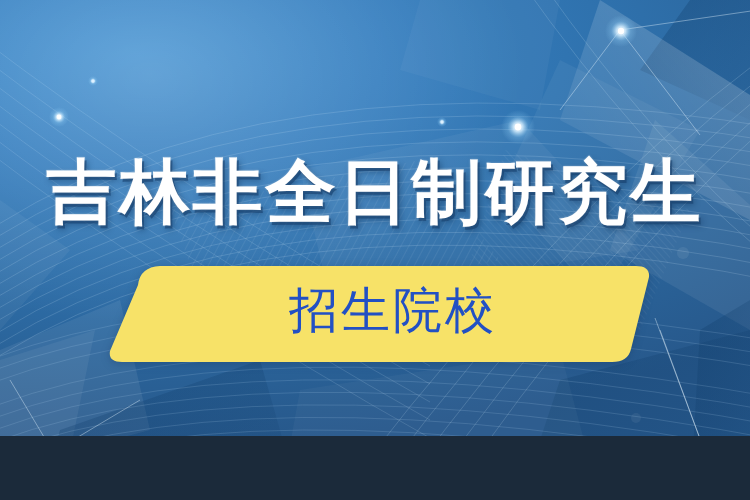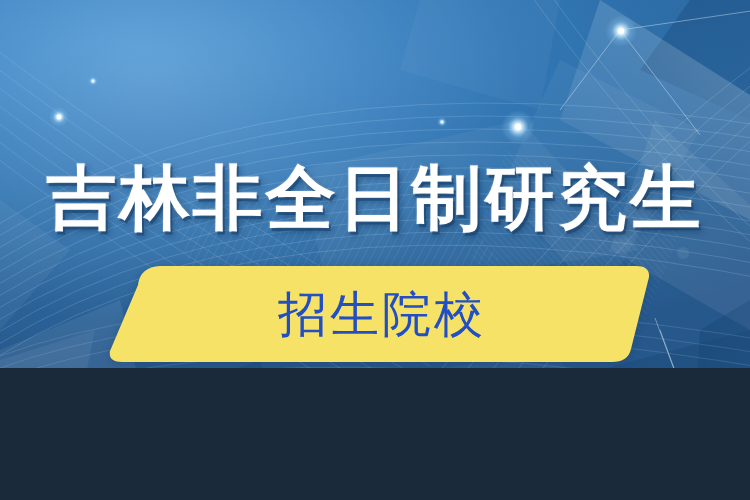--- a/index.html
+++ b/index.html
@@ -4,23 +4,23 @@
 <title>Banner</title>
 <style>
   html, body {
     margin: 0;
     padding: 0;
     background: #1b2a3a;
   }
   #banner {
     position: relative;
     width: 750px;
-    height: 368px;
+    height: 436px;
     overflow: hidden;
-    font-family: Liberation Sans, sans-serif;
+    font-family: Liberation Mono, monospace;
     user-select: none;
   }
 
   
   .bg-base {
     position: absolute;
     inset: 0;
     background:
       radial-gradient(120% 90% at 18% 12%, #3f8fd0 0%, #357ebf 28%, #2f72ae 52%, #2a6399 78%, #27588b 100%);
   }
@@ -68,21 +68,21 @@
   .ribbon-shape {
     position: absolute;
     inset: 0;
     width: 100%;
     height: 100%;
     display: block;
     filter: drop-shadow(0 2px 4px rgba(15, 48, 88, 0.30));
   }
   .ribbon-label {
     position: absolute;
-    left: 0;
+    left: 11px;
     top: 0;
     width: 542px;
     height: 98px;
     display: flex;
     align-items: center;
     justify-content: center;
     padding-left: 6px;
     box-sizing: border-box;
     font-size: 49px;
     line-height: 56px;

